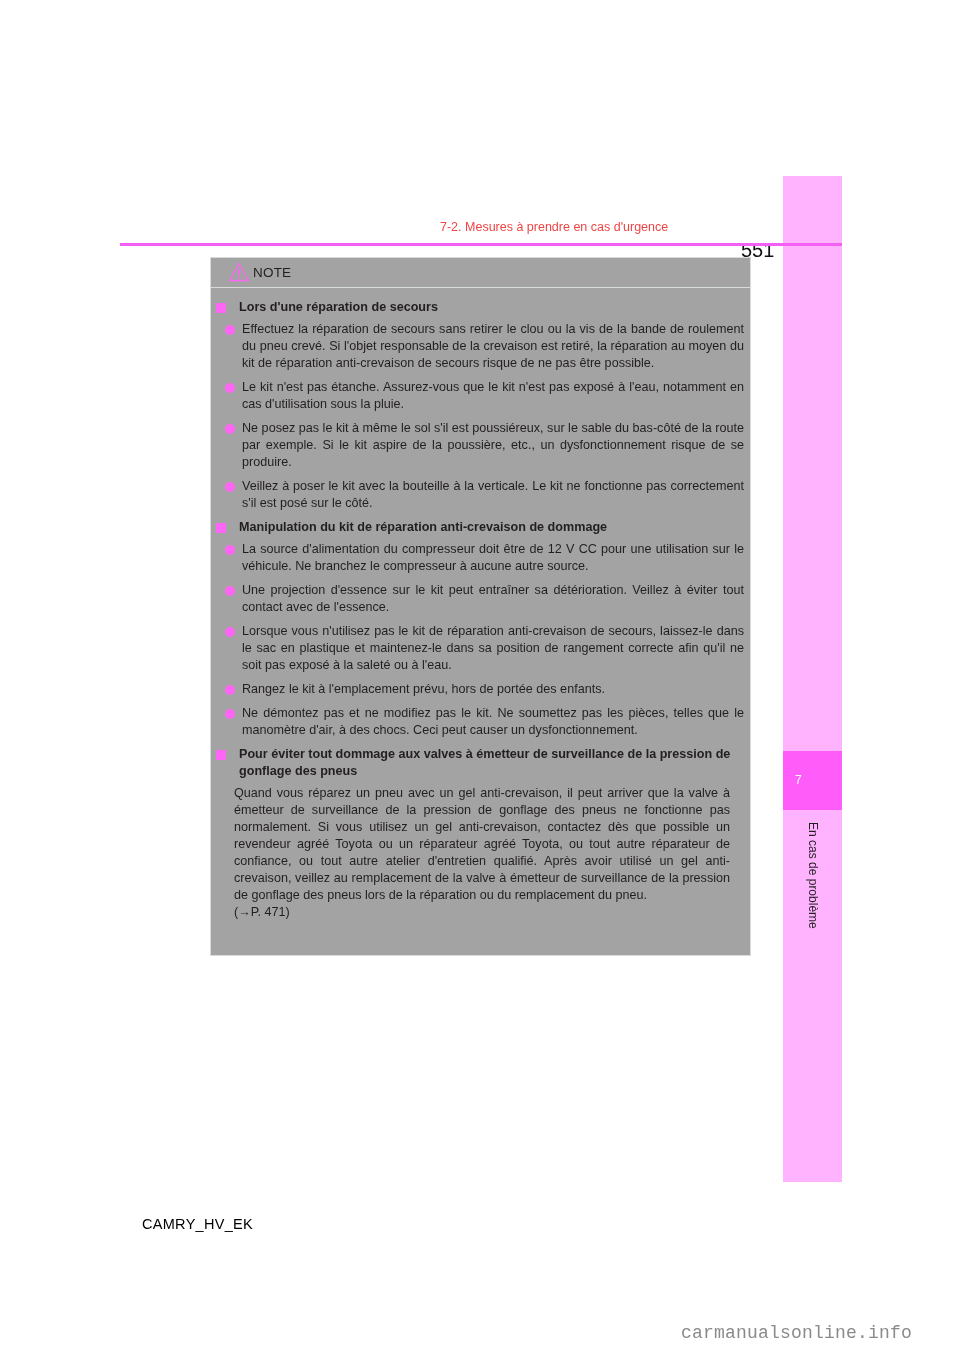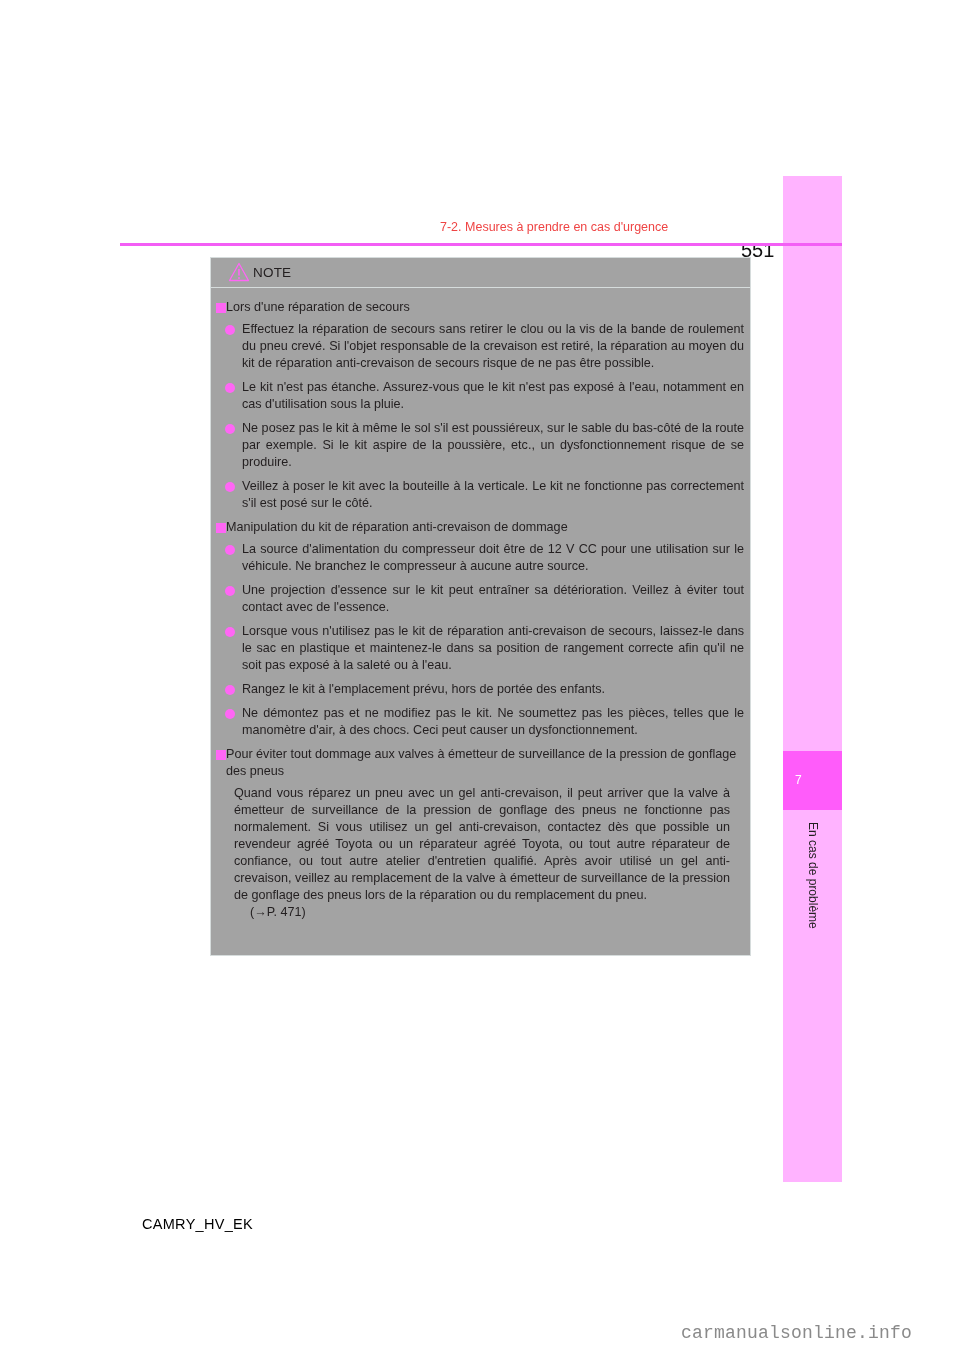--- a/index.html
+++ b/index.html
@@ -14,26 +14,26 @@
     .side-tab-label span { position: absolute; left: 30px; top: 0; transform-origin: 0 0; transform: rotate(90deg) translateY(-7px);
                            white-space: nowrap; font-size: 12px; color: #231f20; }
     .section-title { position: absolute; left: 440px; top: 220px; font-size: 12.5px; color: #ef4444; white-space: nowrap; }
     .page-number { position: absolute; left: 741px; top: 217px; font-size: 20px; font-weight: normal; color: #111; margin-top: 22px; }
     .note-box { position: absolute; left: 210px; top: 257px; width: 539px; height: 697px;
                 border: 1.5px solid #d6dcdc; background: #a3a3a3; }
     .note-head { height: 29px; border-bottom: 1.5px solid #d6dcdc; position: relative; }
     .note-head svg { position: absolute; left: 17px; top: 4px; }
     .note-head .note-label { position: absolute; left: 42px; top: 7px; font-size: 13.5px; color: #231f20; letter-spacing: 0.2px; }
     .note-body { position: absolute; left: 0; top: 41px; width: 539px; font-size: 12.6px; line-height: 17px; }
-    .heading { position: relative; padding-left: 10px; font-weight: normal; margin-left: 5px; margin-bottom: 5px; width: 515px; }
+    .heading { position: relative; padding-left: 23px; font-weight: bold; margin-left: 5px; margin-bottom: 5px; width: 515px; }
     .heading::before { content: ""; position: absolute; left: 0; top: 4px; width: 10px; height: 10px; background: #ff66f5; }
     .bullet { position: relative; padding-left: 17px; margin-left: 14px; width: 502px; text-align: justify; margin-bottom: 7px; }
     .bullet::before { content: ""; position: absolute; left: 0; top: 4px; width: 10px; height: 10px; border-radius: 50%; background: #ff66f5; }
     .para { margin-left: 23px; width: 496px; text-align: justify; }
-    .para .ref { display: block; text-align: left; margin-left: 16px; }
+    .para .ref { display: block; text-align: left; }
     .footer-code { position: absolute; left: 142px; top: 1216px; font-size: 14.5px; color: #000000; letter-spacing: 0.3px; }
     .watermark { position: absolute; left: 681px; top: 1323px; font-size: 18px; color: #8a8a8a; letter-spacing: 0.2px; font-family: Liberation Mono, monospace; }
   </style>
 </head>
 <body>
 
 <div class="side-tab"></div>
 <div class="side-tab-num">
   <span>7</span>
 </div>

